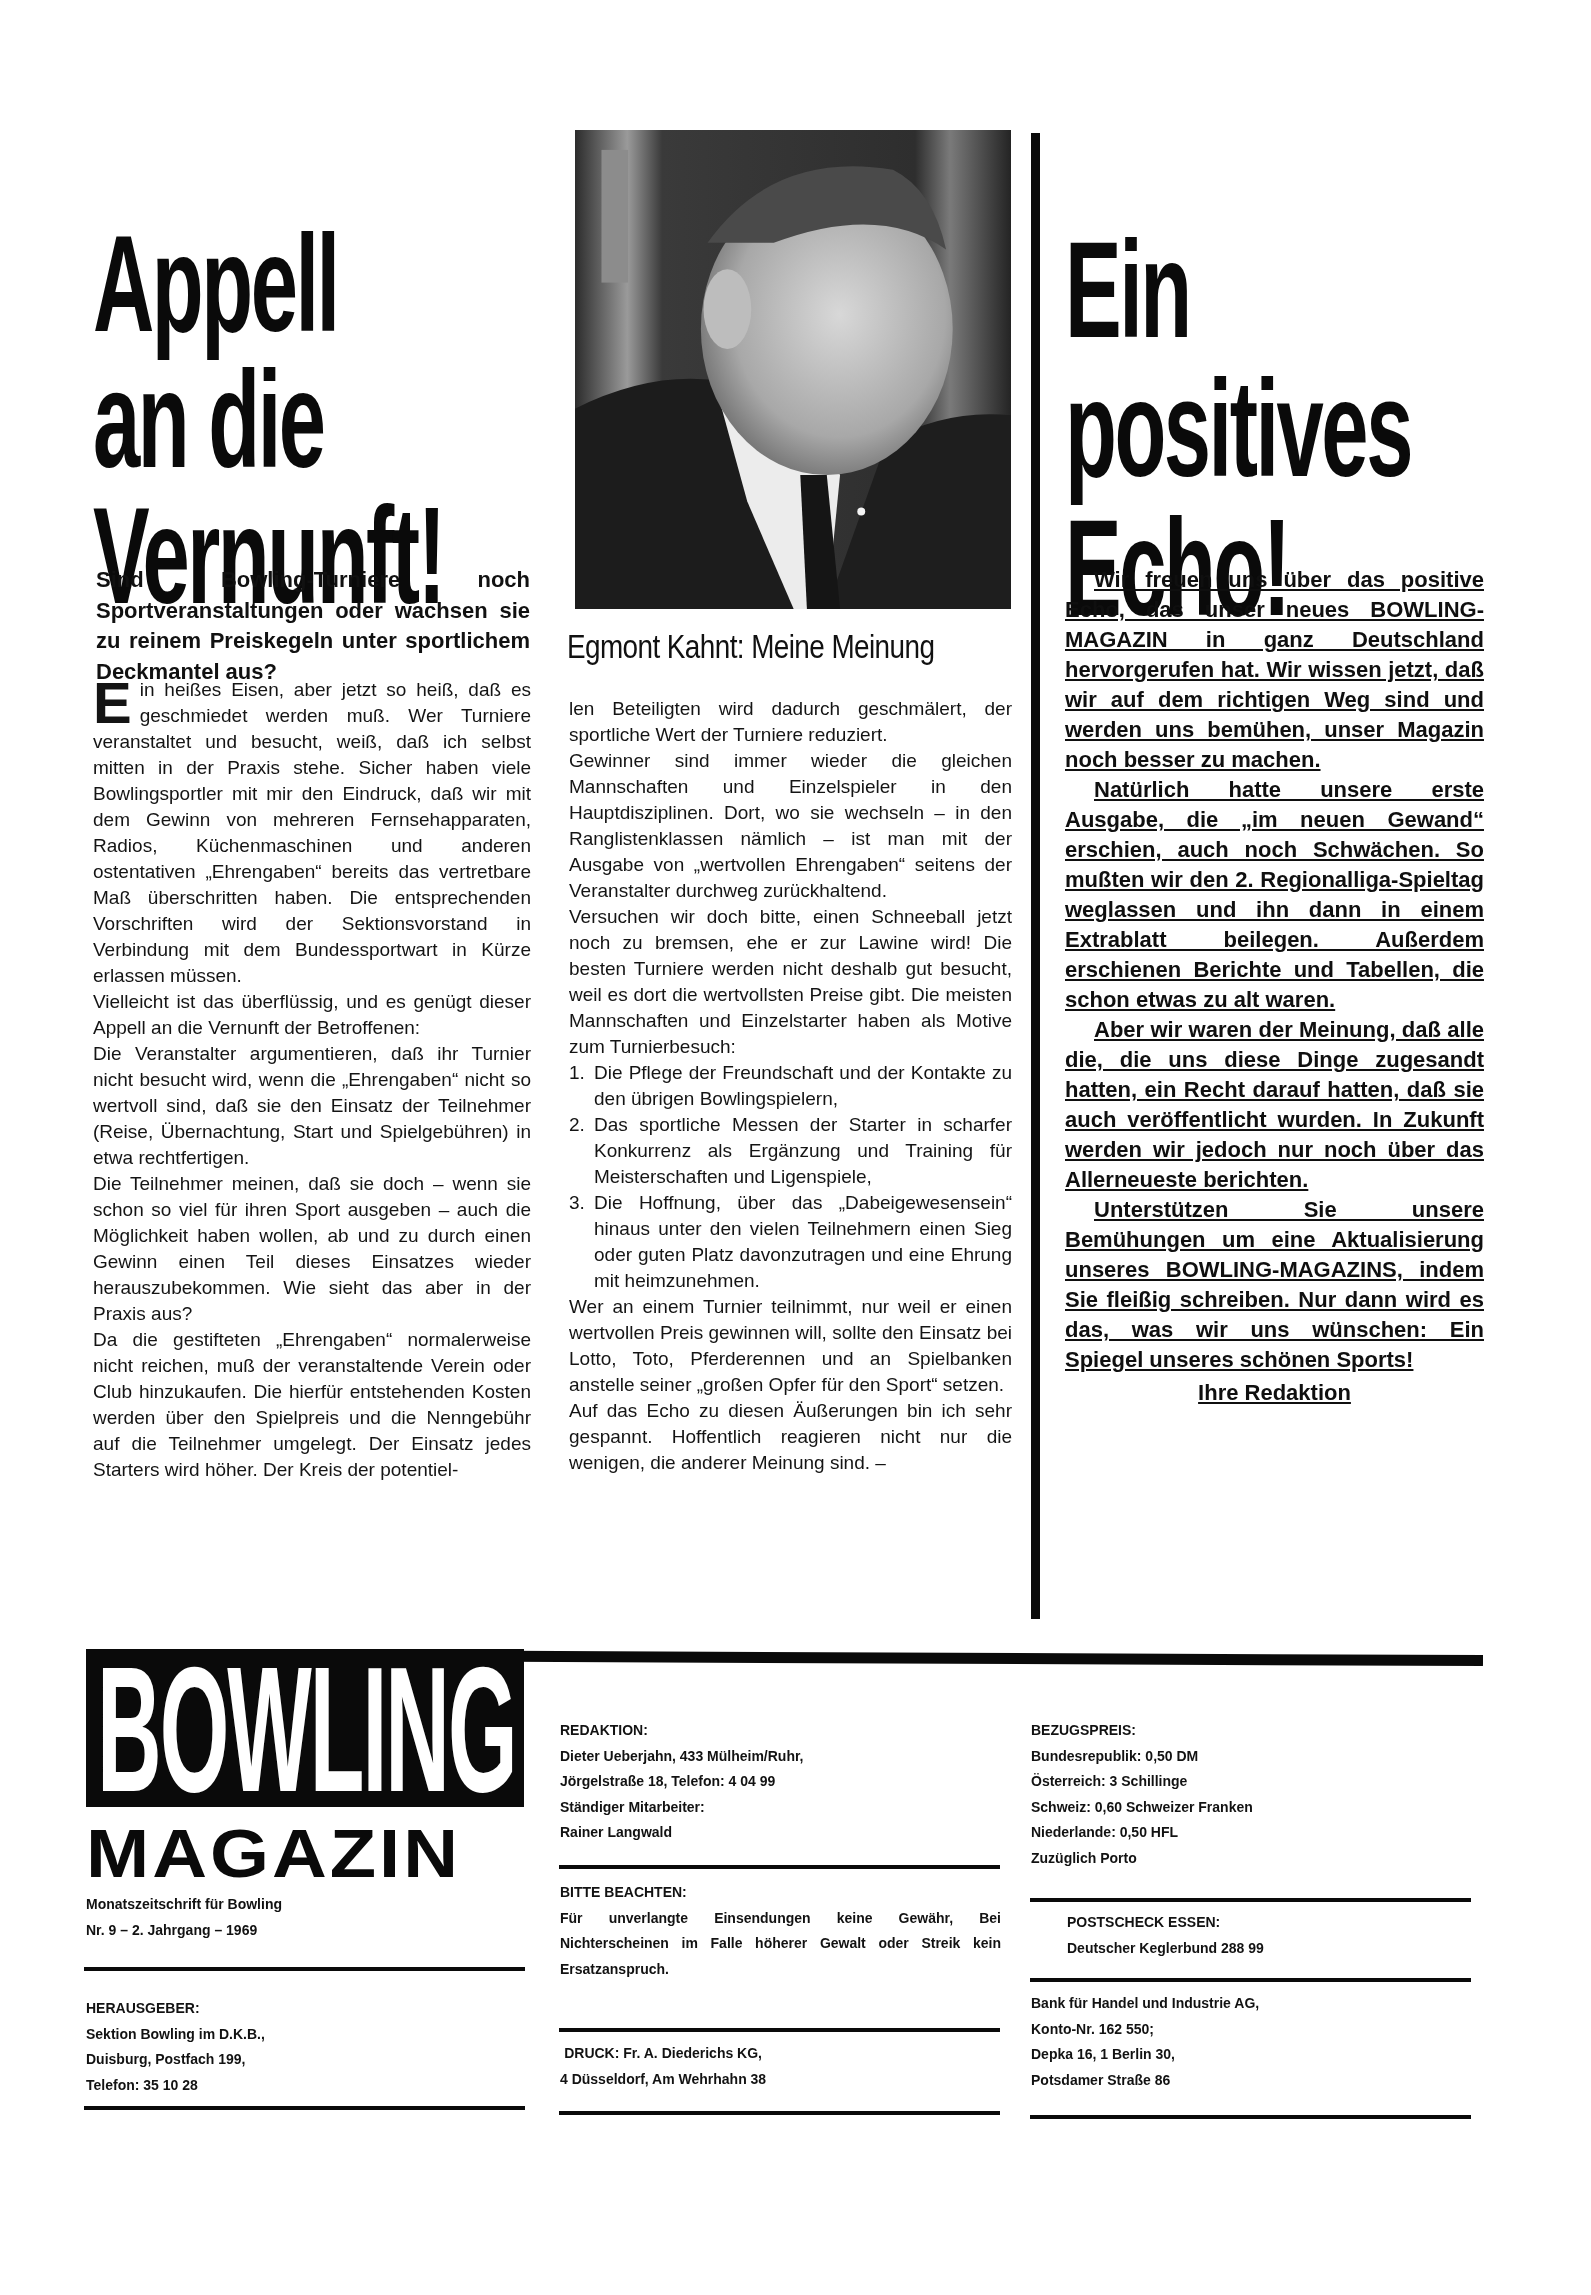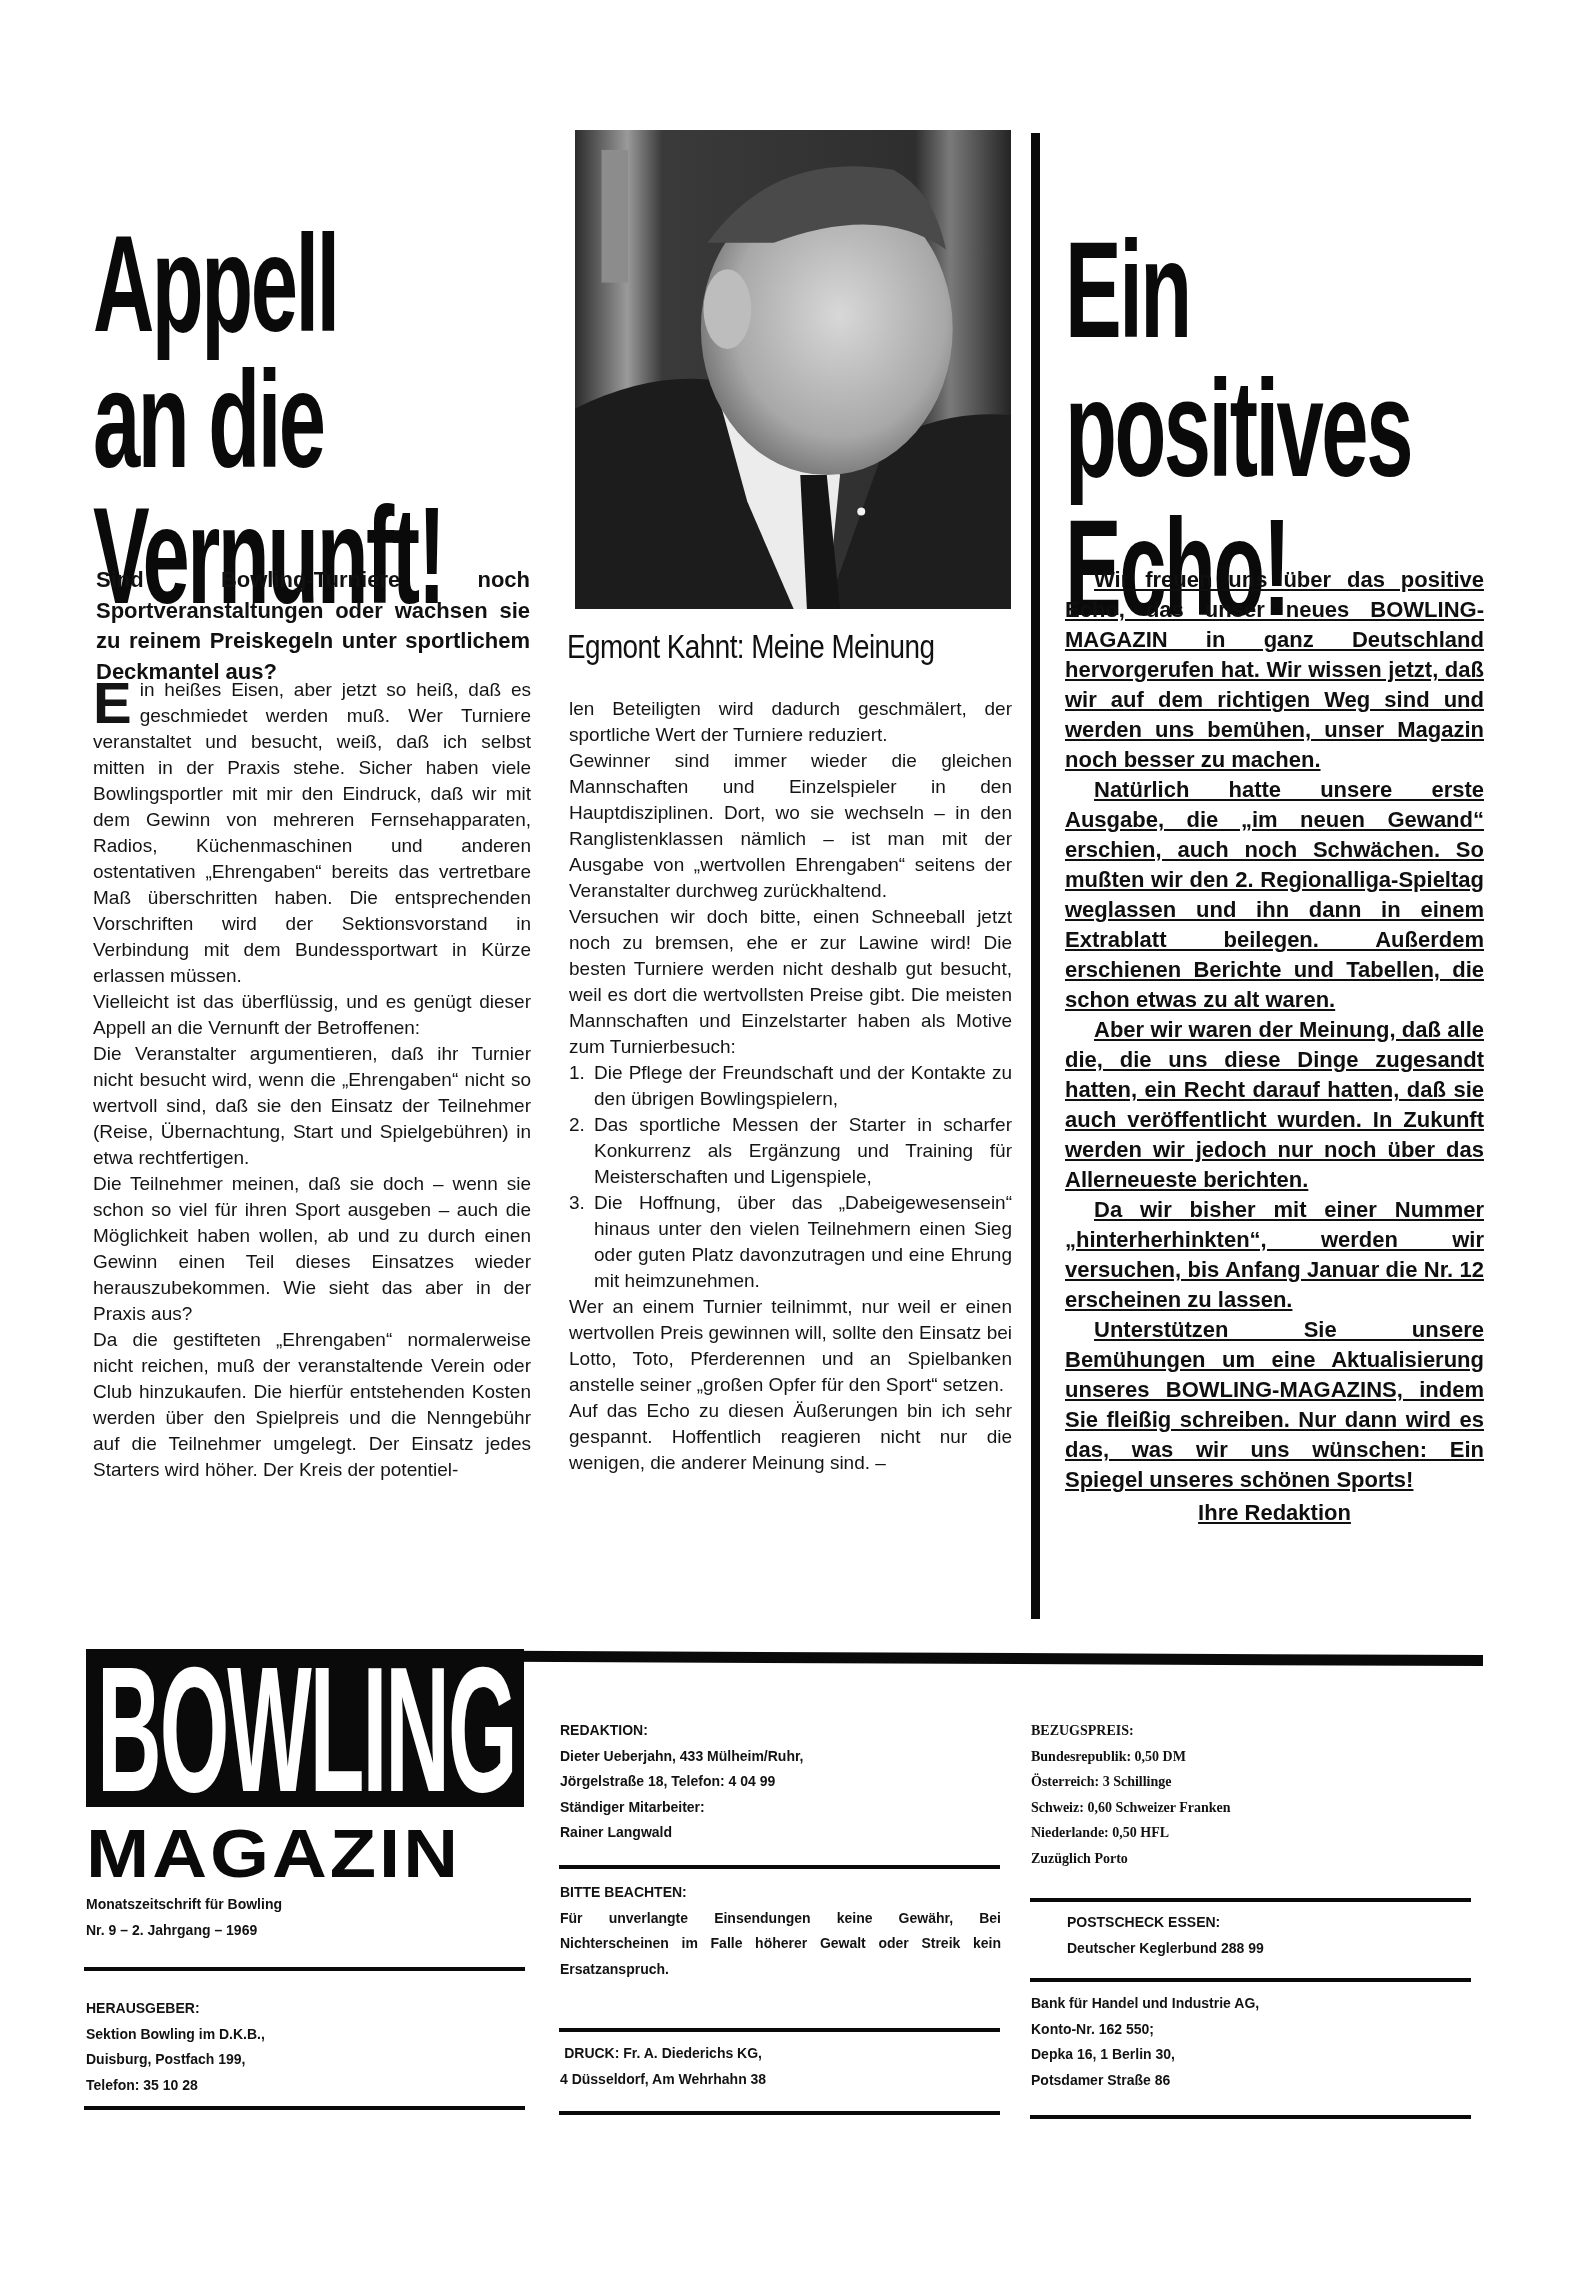--- a/index.html
+++ b/index.html
@@ -66,21 +66,21 @@
   #hr-left-2 { left: 84px; top: 2106px; width: 441px; }
 
   #mast-redaktion { left: 560px; top: 1718px; }
   #hr-mid-1 { left: 559px; top: 1865px; width: 441px; }
   #mast-beachten { left: 560px; top: 1880px; width: 441px; }
   #mast-beachten .justified { text-align: justify; white-space: normal; }
   #hr-mid-2 { left: 559px; top: 2028px; width: 441px; }
   #mast-druck { left: 560px; top: 2041px; text-align: center; }
   #hr-mid-3 { left: 559px; top: 2111px; width: 441px; }
 
-  #mast-bezugspreis { left: 1031px; top: 1718px; font-family: Liberation Serif, serif; }
+  #mast-bezugspreis { left: 1031px; top: 1718px; }
   #hr-right-1 { left: 1030px; top: 1898px; width: 441px; }
   #mast-postscheck { left: 1031px; top: 1910px; margin-left: 36px; }
   #hr-right-2 { left: 1030px; top: 1978px; width: 441px; }
   #mast-bank { left: 1031px; top: 1991px; }
   #hr-right-3 { left: 1030px; top: 2115px; width: 441px; }
 </style>
 </head>
 <body>
 
 <h1 id="hl-left" class="abs headline">
@@ -152,21 +152,20 @@
 <h1 id="hl-right" class="abs headline">
   <span class="hl-line">Ein</span>
   <span class="hl-line">positives</span>
   <span class="hl-line">Echo!</span>
 </h1>
 
 <div id="col-right" class="abs">
   <p>Wir freuen uns über das positive Echo, das unser neues BOWLING-MAGAZIN in ganz Deutschland hervorgerufen hat. Wir wissen jetzt, daß wir auf dem richtigen Weg sind und werden uns bemühen, unser Magazin noch besser zu machen.</p>
   <p>Natürlich hatte unsere erste Ausgabe, die „im neuen Gewand“ erschien, auch noch Schwächen. So mußten wir den 2. Regionalliga-Spieltag weglassen und ihn dann in einem Extrablatt beilegen. Außerdem erschienen Berichte und Tabellen, die schon etwas zu alt waren.</p>
   <p>Aber wir waren der Meinung, daß alle die, die uns diese Dinge zugesandt hatten, ein Recht darauf hatten, daß sie auch veröffentlicht wurden. In Zukunft werden wir jedoch nur noch über das Allerneueste berichten.</p>
-  <p>Da wir bisher mit einer Nummer „hinterherhinkten“, werden wir versuchen, bis Anfang Januar die Nr. 12 erscheinen zu lassen.</p>
   <p>Unterstützen Sie unsere Bemühungen um eine Aktualisierung unseres BOWLING-MAGAZINS, indem Sie fleißig schreiben. Nur dann wird es das, was wir uns wünschen: Ein Spiegel unseres schönen Sports!</p>
   <p class="signature">Ihre Redaktion</p>
 </div>
 
 <div id="mast-topbar" class="abs"></div>
 <div id="logo-box" class="abs">
   <span id="logo-text">BOWLING</span>
 </div>
 <div id="magazin" class="abs">MAGAZIN</div>
 

